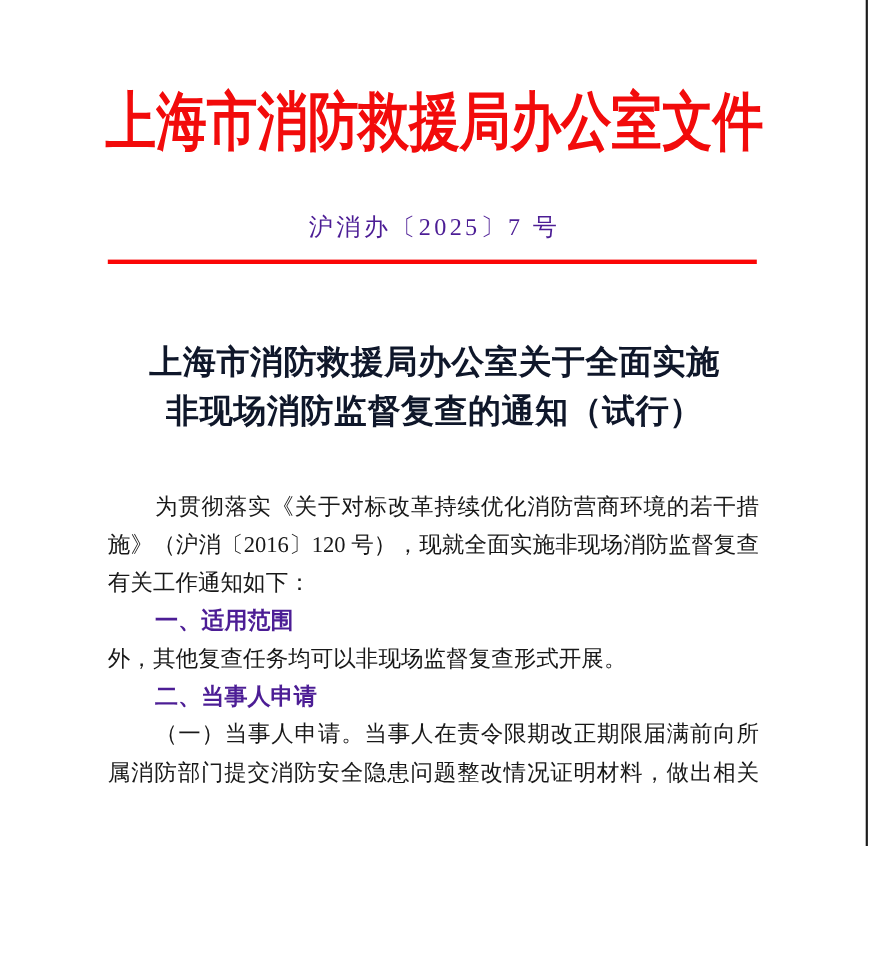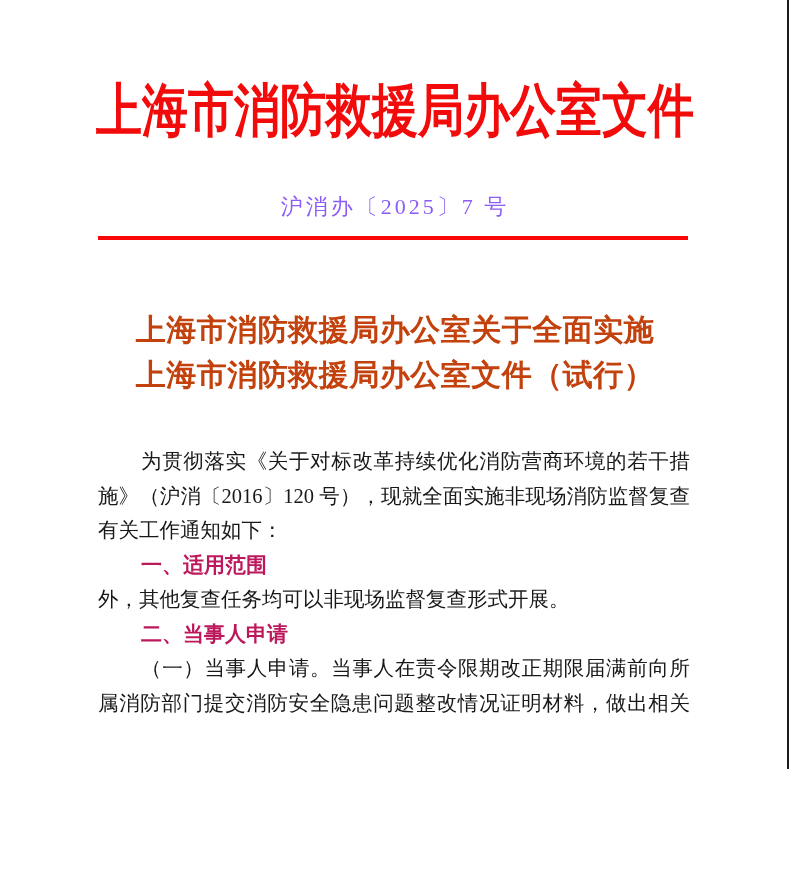--- a/index.html
+++ b/index.html
@@ -37,40 +37,40 @@
     white-space: nowrap;
   }
   .doc-number {
     position: absolute;
     top: 192px;
     left: 0;
     right: 0;
     text-align: center;
     font-size: 22px;
     letter-spacing: 3px;
-    color: #8b5cf6;
+    color: #4c1d95;
   }
   .red-rule {
     position: absolute;
     top: 236px;
     left: 98px;
     width: 590px;
     height: 4px;
     background: #fb0606;
   }
   .doc-title {
     position: absolute;
     top: 307px;
     left: 0;
     right: 0;
     text-align: center;
     font-size: 30px;
     font-weight: bold;
     line-height: 45px;
-    color: #c2410c;
+    color: #0f172a;
     letter-spacing: 0.5px;
   }
   .doc-body {
     position: absolute;
     top: 444px;
     left: 98px;
     width: 592px;
     font-size: 20.5px;
     color: #181818;
   }
@@ -82,21 +82,21 @@
   .body-line.justify {
     white-space: normal;
     text-align: justify;
     text-align-last: justify;
   }
   .body-line.indent { text-indent: 43px; }
   .body-line.heading {
     font-family: "Liberation Sans", "DejaVu Sans", sans-serif;
     font-weight: bold;
     font-size: 21px;
-    color: #be185d;
+    color: #4c1d95;
   }
   .lead-kaiti { font-weight: normal; }
   .page-footer {
     position: absolute;
     top: 803px;
     left: 603px;
     width: 70px;
     font-size: 20px;
     text-align: center;
     white-space: nowrap;
@@ -111,21 +111,21 @@
 <div class="doc-page">
 
   <div class="agency-title">上海市消防救援局办公室文件</div>
 
   <div class="doc-number">沪消办〔2025〕7 号</div>
 
   <div class="red-rule"></div>
 
   <div class="doc-title">
     <div>上海市消防救援局办公室关于全面实施</div>
-    <div>上海市消防救援局办公室文件（试行）</div>
+    <div>非现场消防监督复查的通知（试行）</div>
   </div>
 
   <div class="doc-body" id="doc-body">
       <div class="body-line indent justify">为贯彻落实《关于对标改革持续优化消防营商环境的若干措</div>
       <div class="body-line justify">施》（沪消〔2016〕120 号），现就全面实施非现场消防监督复查</div>
       <div class="body-line">有关工作通知如下：</div>
       <div class="body-line heading indent">一、适用范围</div>
       <div class="body-line">外，其他复查任务均可以非现场监督复查形式开展。</div>
       <div class="body-line heading indent">二、当事人申请</div>
       <div class="body-line indent justify"><span class="lead-kaiti">（一）当事人申请。</span><span>当事人在责令限期改正期限届满前向所</span></div>

